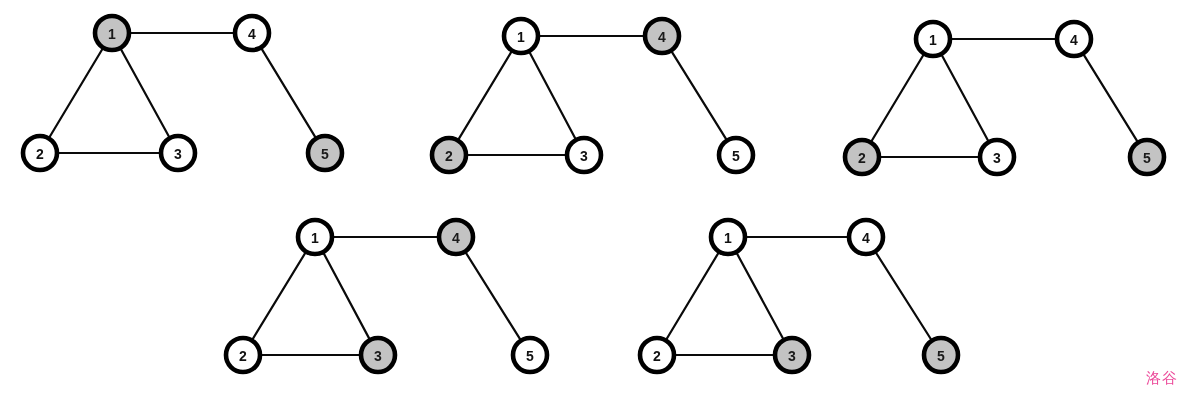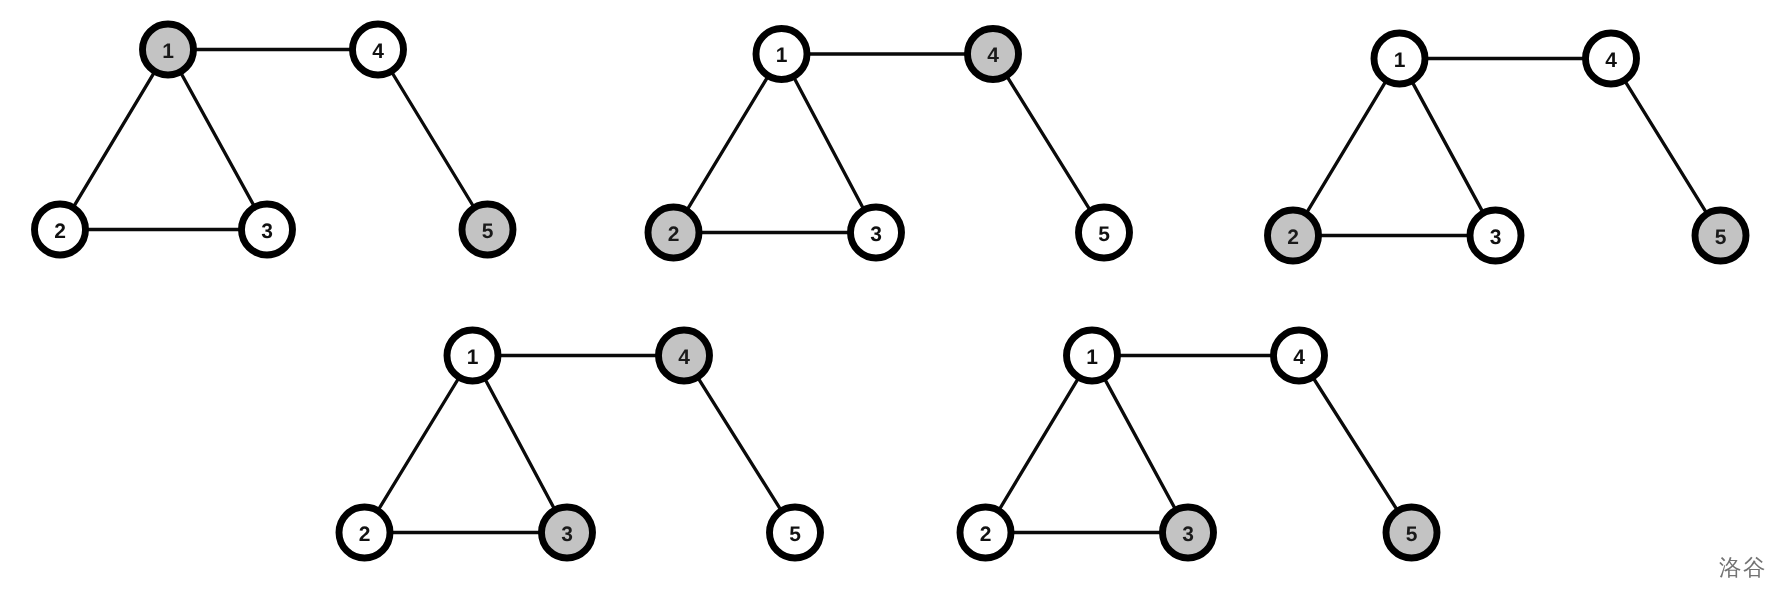--- a/index.html
+++ b/index.html
@@ -47,21 +47,21 @@
   }
   .node-label.shaded-label {
     fill: #1a1a1a;
   }
   .watermark {
     position: absolute;
     right: 16px;
     bottom: 12px;
     font-family: Liberation Sans, sans-serif;
     font-size: 15px;
-    color: #737373;
+    color: #ec4899;
     letter-spacing: 1px;
     user-select: none;
   }
 </style>
 </head>
 <body>
 
 <div id="canvas-root">
   <svg class="graph-layer" id="graph-layer" viewBox="0 0 1194 400" xmlns="http://www.w3.org/2000/svg">
       <g>

